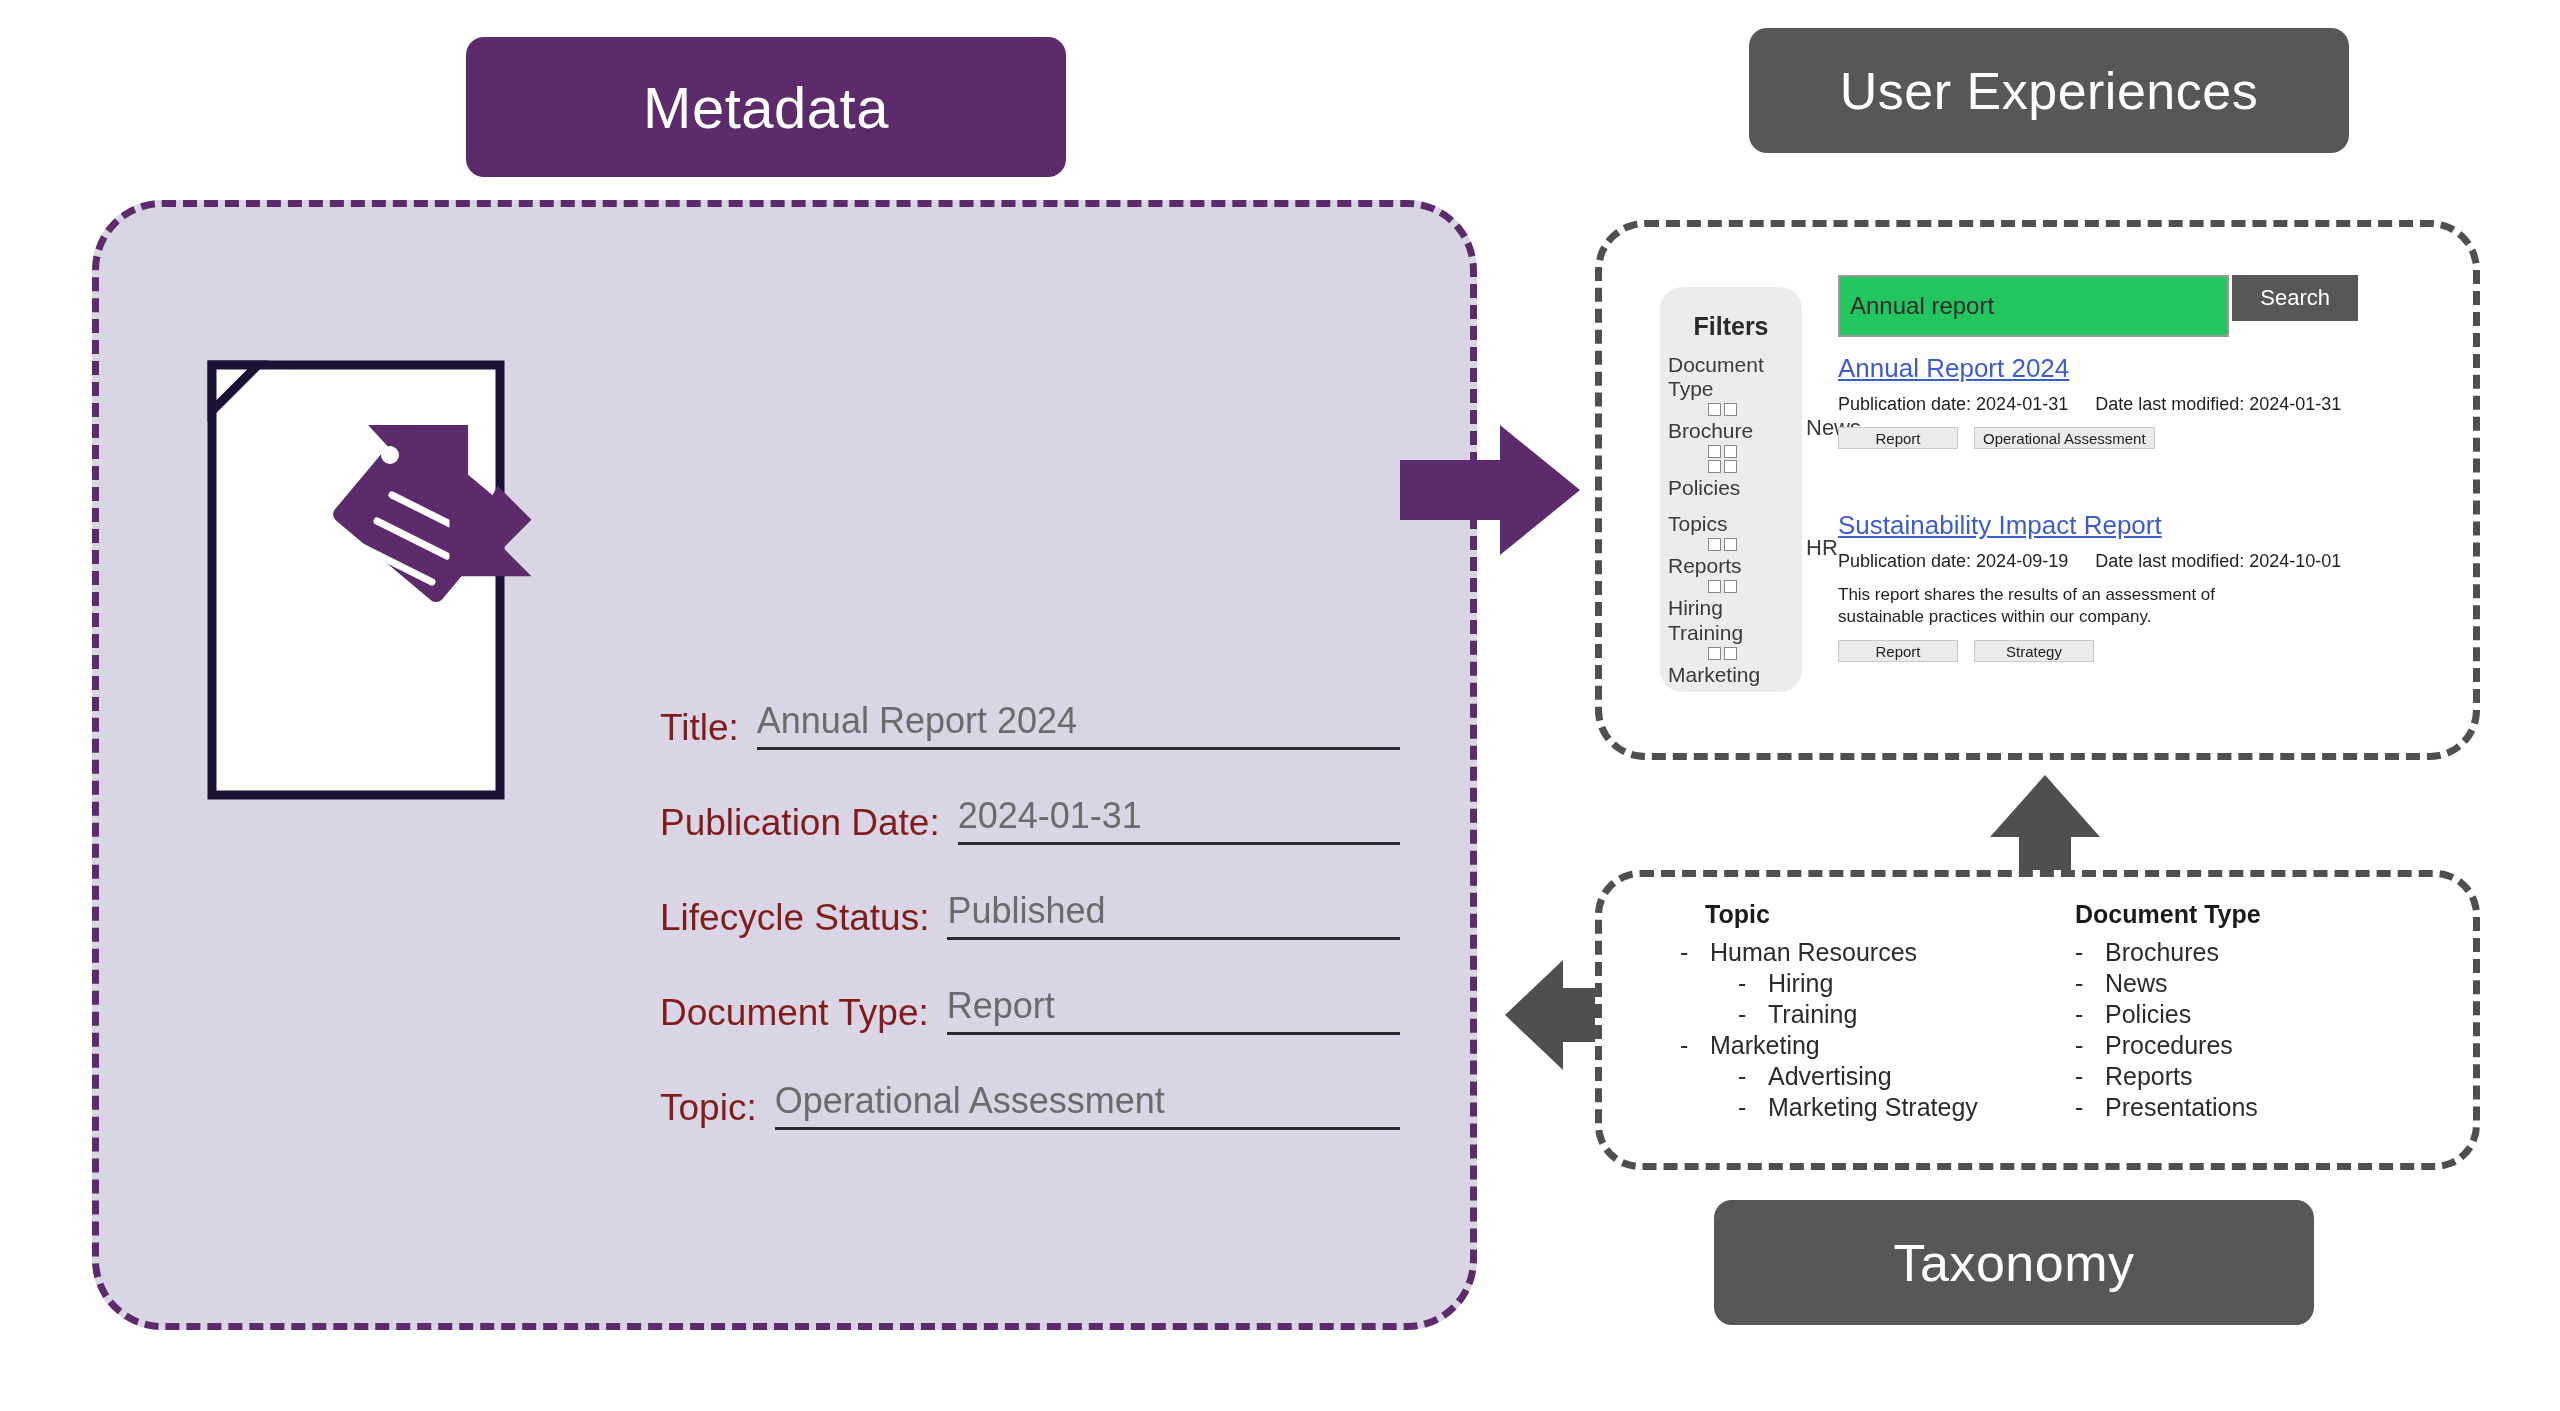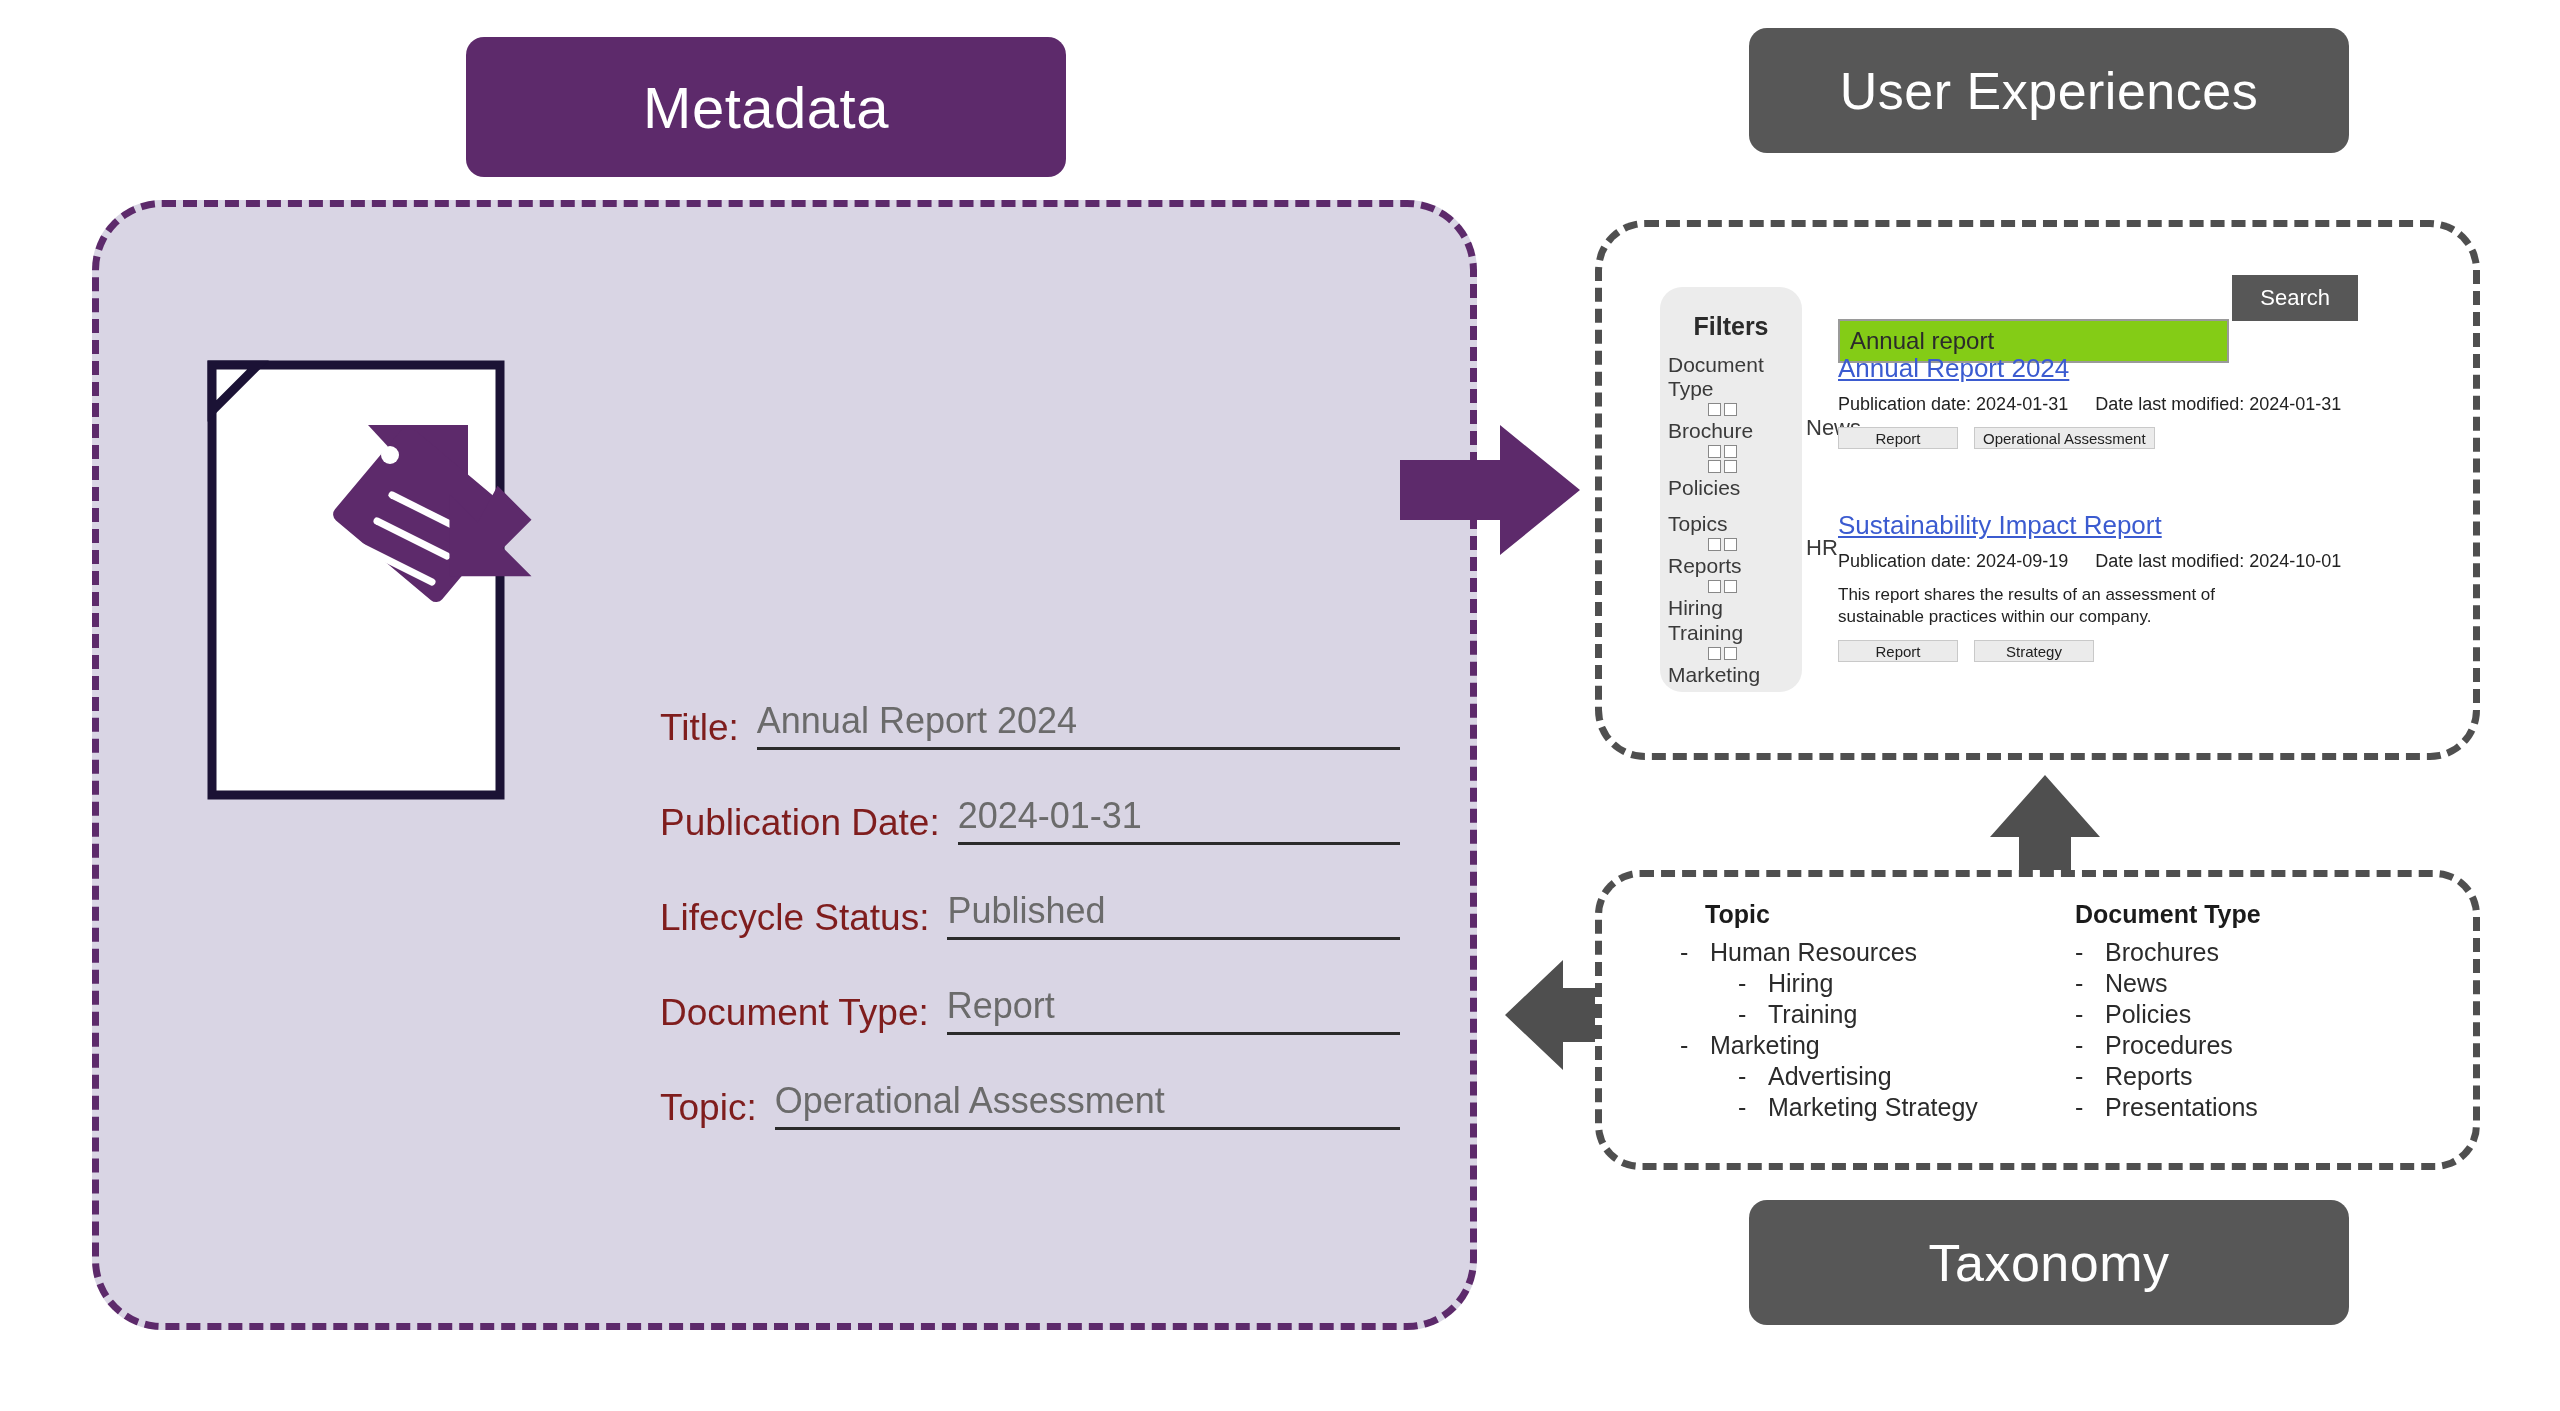--- a/index.html
+++ b/index.html
@@ -31,21 +31,21 @@
     left: 466px; top: 37px; width: 600px; height: 140px;
     background: #5d2a6b;
     font-size: 58px;
   }
   #pill-ux {
     left: 1749px; top: 28px; width: 600px; height: 125px;
     background: #575757;
     font-size: 52px;
   }
   #pill-taxonomy {
-    left: 1749px; top: 1200px; width: 600px; height: 125px;
+    left: 1714px; top: 1200px; width: 600px; height: 125px;
     background: #575757;
     font-size: 52px;
   }
 
   
   .panel-metadata {
     position: absolute;
     left: 92px; top: 200px;
     width: 1385px; height: 1130px;
     background: #d9d5e4;
@@ -159,29 +159,28 @@
     color: #3a3a3a;
   }
 
   .search-row {
     position: absolute;
     left: 178px; top: 0;
     width: 520px; height: 46px;
     display: flex;
   }
   .search-input {
-    width: 420px; height: 44px;
+    width: 420px; height: 62px;
     border: 2px solid #9a9a9a;
-    background: #84cc16;
+    background: #22c55e;
     font-size: 24px;
     color: #2b2b2b;
     padding: 0 10px;
     line-height: 42px;
     font-family: "Liberation Sans", sans-serif;
-    margin-top: 44px;
   }
   .search-button {
     margin-left: 3px;
     height: 46px;
     padding: 0 28px;
     background: #575757;
     color: #ffffff;
     border: none;
     font-size: 22px;
     font-family: "Liberation Sans", sans-serif;

